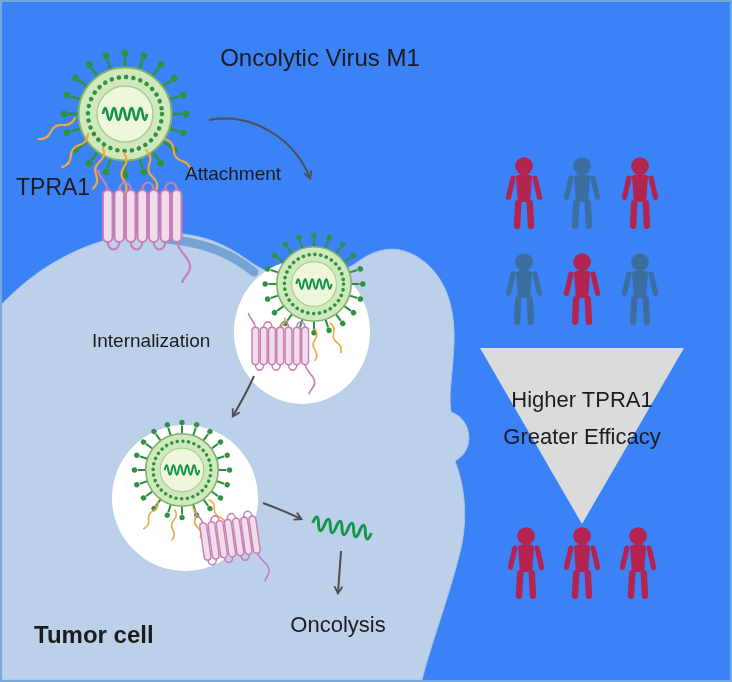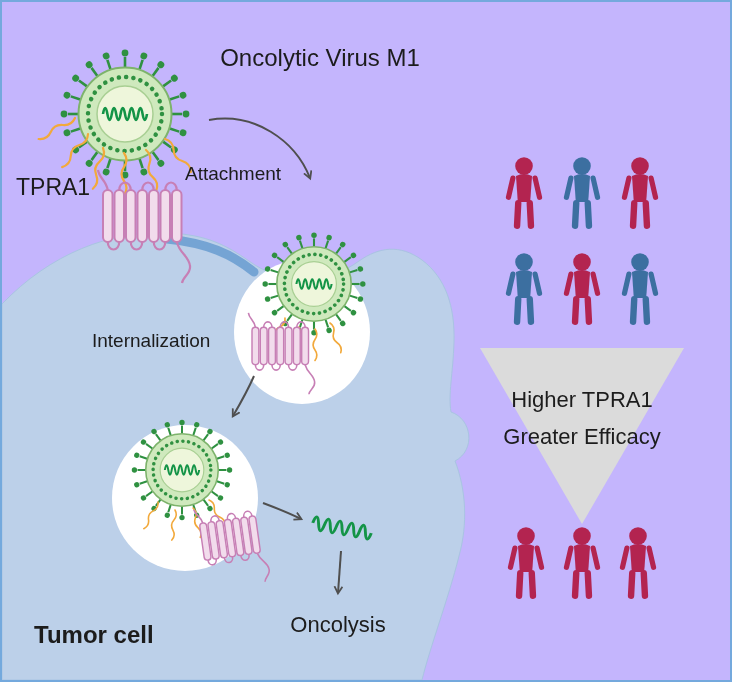--- a/index.html
+++ b/index.html
@@ -1,20 +1,20 @@
 <!DOCTYPE html>
 <html><head>
 <meta charset="utf-8">
 <style>
   html,body{margin:0;padding:0;background:#ffffff;}
   .frame{
     position:relative;
     width:728px;height:678px;
     border:2px solid #74a9dd;
-    background:#c4b5fd;
+    background:#3b82f6;
     overflow:hidden;
   }
   svg{display:block;}
   text{font-family:"Liberation Sans", sans-serif; fill:#1c1c1c;}
   .t-title{font-size:24px;}
   .t-side{font-size:23px;}
   .t-small{font-size:19px;}
   .t-onc{font-size:22px;}
   .t-bold{font-size:24px;font-weight:bold;}
   .t-funnel{font-size:22px;}

